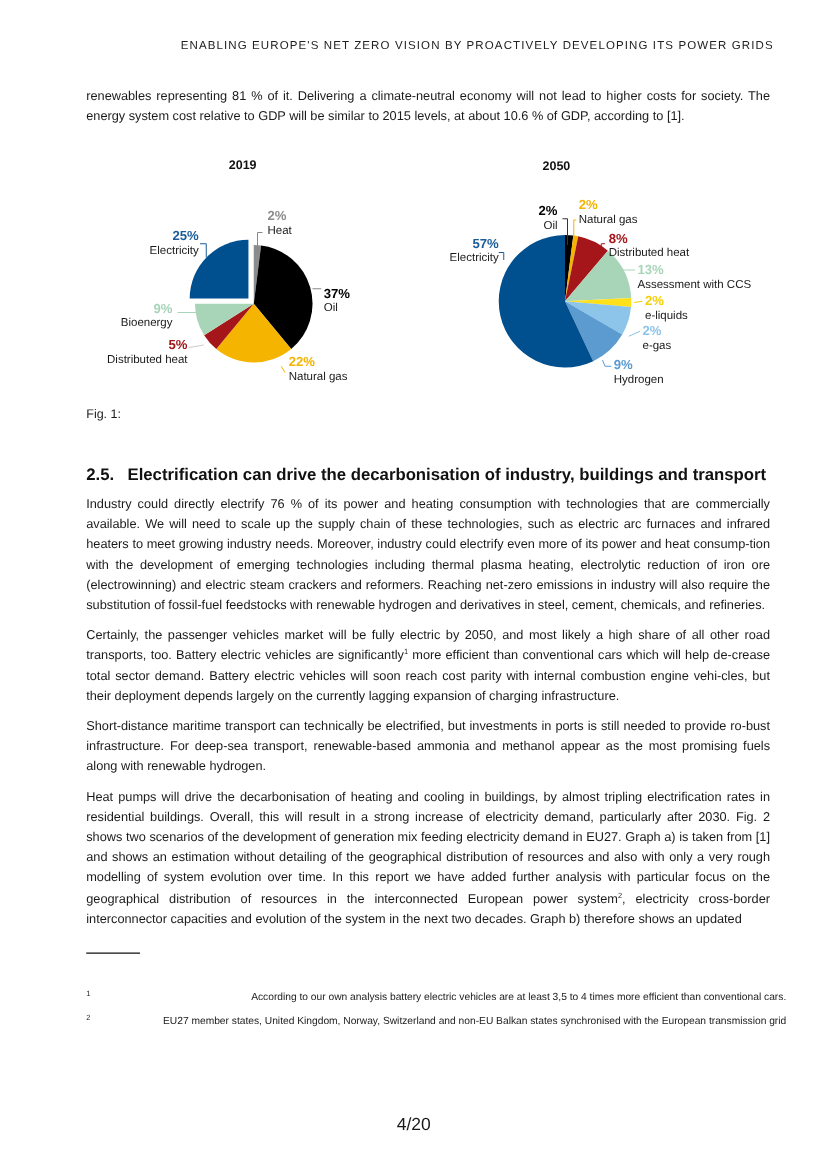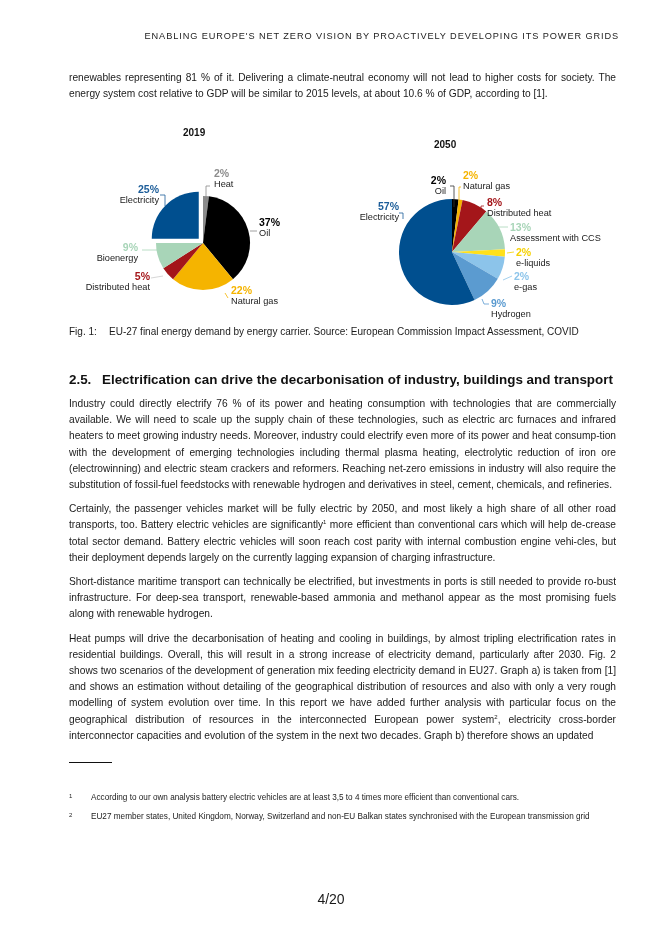--- a/index.html
+++ b/index.html
@@ -18,21 +18,21 @@
   .lbl .name { display: block; color: #1a1a1a; font-size: 9.2px; }
   .r { text-align: right; }
   .caption { position: absolute; left: 69px; top: 324px; width: 560px; font-size: 10px; line-height: 16px; }
   .caption .fig { position: absolute; left: 0; top: 0; }
   .caption .text { margin-left: 40px; display: block; }
   .section-heading { position: absolute; left: 69px; top: 372px; font-size: 13.4px; font-weight: bold; color: #111; margin: 0; }
   .section-heading .num { display: inline-block; width: 33px; }
   .footnote-rule { position: absolute; left: 69px; top: 762px; width: 43px; border-top: 1px solid #111; }
   .footnote { position: absolute; left: 69px; width: 560px; font-size: 8.2px; line-height: 12.5px; color: #222; }
   .footnote .mark { position: absolute; left: 0; top: -2px; font-size: 6px; }
-  .footnote .ftext { display: block; margin-left: 22px; }
+  .footnote .ftext { display: block; margin-left: 22px; text-align: right; }
   .page-num { position: absolute; top: 891px; left: 0; width: 662px; text-align: center; font-size: 14px; font-weight: normal; }
   svg { position: absolute; left: 0; top: 0; overflow: visible; }
 </style>
 </head>
 <body>
 
 <div class="running-header">ENABLING EUROPE'S NET ZERO VISION BY PROACTIVELY DEVELOPING ITS POWER GRIDS</div>
 
 <div class="para" style="top:70px;">
   <p>renewables representing 81 % of it. Delivering a climate-neutral economy will not lead to higher costs for society. The energy system cost relative to GDP will be similar to 2015 levels, at about 10.6 % of GDP, according to [1].</p>
@@ -51,21 +51,21 @@
       <polyline points="257,231 250,231" fill="none" stroke="#888" stroke-width="0.8"></polyline>
       <polyline points="228,298 225,293" fill="none" stroke="#f5b400" stroke-width="0.8"></polyline>
       <polyline points="160,195 165,195 165,206" fill="none" stroke="#1c5d99" stroke-width="0.8"></polyline>
       <polyline points="142,250 157,250" fill="none" stroke="#a8d5b8" stroke-width="0.8"></polyline>
       <polyline points="151,278 163,276" fill="none" stroke="#ccc" stroke-width="0.8"></polyline>
     </svg>
   <div class="lbl" style="left:214px;top:168px;">
     <span class="pct" style="color:#8c8c8c">2%</span>
     <span class="name">Heat</span>
   </div>
-  <div class="lbl" style="left:259px;top:217px;">
+  <div class="lbl" style="left:259px;top:230px;">
     <span class="pct" style="color:#000">37%</span>
     <span class="name">Oil</span>
   </div>
   <div class="lbl" style="left:231px;top:285px;">
     <span class="pct" style="color:#f5b400">22%</span>
     <span class="name">Natural gas</span>
   </div>
   <div class="lbl r" style="right:181px;top:271px;">
     <span class="pct" style="color:#a4161a">5%</span>
     <span class="name">Distributed heat</span>
@@ -73,21 +73,21 @@
   <div class="lbl r" style="right:193px;top:242px;">
     <span class="pct" style="color:#a8d5b8">9%</span>
     <span class="name">Bioenergy</span>
   </div>
   <div class="lbl r" style="right:172px;top:184px;">
     <span class="pct" style="color:#1c5d99">25%</span>
     <span class="name">Electricity</span>
   </div>
 </div>
 
-<div class="chart" style="left:0;top:12px;width:662px;height:315px;">
+<div class="chart" style="left:0;top:1px;width:662px;height:315px;">
   <div class="chart-title" style="left:434px;top:127px;">2050</div>
   <svg id="pie2050" width="662" height="315">
       <path d="M452,240 L452,187 A53,53 0 0 1 458.64266137890814,187.41792083033266 Z" fill="#000000"></path>
       <path d="M452,240 L458.64266137890814,187.41792083033266 A53,53 0 0 1 462.5846289672636,188.0676822236349 Z" fill="#f5b400"></path>
       <path d="M452,240 L462.5846289672636,188.0676822236349 A53,53 0 0 1 486.29396596318054,199.59054691639327 Z" fill="#a4161a"></path>
       <path d="M452,240 L486.29396596318054,199.59054691639327 A53,53 0 0 1 504.9330587001189,237.3370511364722 Z" fill="#a8d5b8"></path>
       <path d="M452,240 L504.9330587001189,237.3370511364722 A53,53 0 0 1 504.79508128458815,244.6561134171894 Z" fill="#ffe01a"></path>
       <path d="M452,240 L504.79508128458815,244.6561134171894 A53,53 0 0 1 497.7879411112203,266.6920296866953 Z" fill="#8cc4ea"></path>
       <path d="M452,240 L497.7879411112203,266.6920296866953 A53,53 0 0 1 474.56630245294883,287.95583378069904 Z" fill="#5b9bd0"></path>
       <path d="M452,240 L474.56630245294883,287.95583378069904 A53,53 0 1 1 452,187 Z" fill="#004f8f"></path>
@@ -129,21 +129,20 @@
     <span class="name">Hydrogen</span>
   </div>
   <div class="lbl r" style="right:263px;top:189px;">
     <span class="pct" style="color:#1c5d99">57%</span>
     <span class="name">Electricity</span>
   </div>
 </div>
 
 <div class="caption">
   <span class="fig">Fig. 1:</span>
-  <span class="text">EU-27 final energy demand by energy carrier. Source: European Commission Impact Assessment, COVID</span>
 </div>
 
 <h2 class="section-heading">
   <span class="num">2.5.</span><span>Electrification can drive the decarbonisation of industry, buildings and transport</span>
 </h2>
 
 <div class="para" style="top:396px;">
   <p>Industry could directly electrify 76 % of its power and heating consumption with technologies that are commercially available. We will need to scale up the supply chain of these technologies, such as electric arc furnaces and infrared heaters to meet growing industry needs. Moreover, industry could electrify even more of its power and heat consump-tion with the development of emerging technologies including thermal plasma heating, electrolytic reduction of iron ore (electrowinning) and electric steam crackers and reformers. Reaching net-zero emissions in industry will also require the substitution of fossil-fuel feedstocks with renewable hydrogen and derivatives in steel, cement, chemicals, and refineries.</p>
   <p><span>Certainly, the passenger vehicles market will be fully electric by 2050, and most likely a high share of all other road transports, too. Battery electric vehicles are significantly</span><sup>1</sup><span> more efficient than conventional cars which will help de-crease total sector demand. Battery electric vehicles will soon reach cost parity with internal combustion engine vehi-cles, but their deployment depends largely on the currently lagging expansion of charging infrastructure.</span></p>
   <p>Short-distance maritime transport can technically be electrified, but investments in ports is still needed to provide ro-bust infrastructure. For deep-sea transport, renewable-based ammonia and methanol appear as the most promising fuels along with renewable hydrogen.</p>

